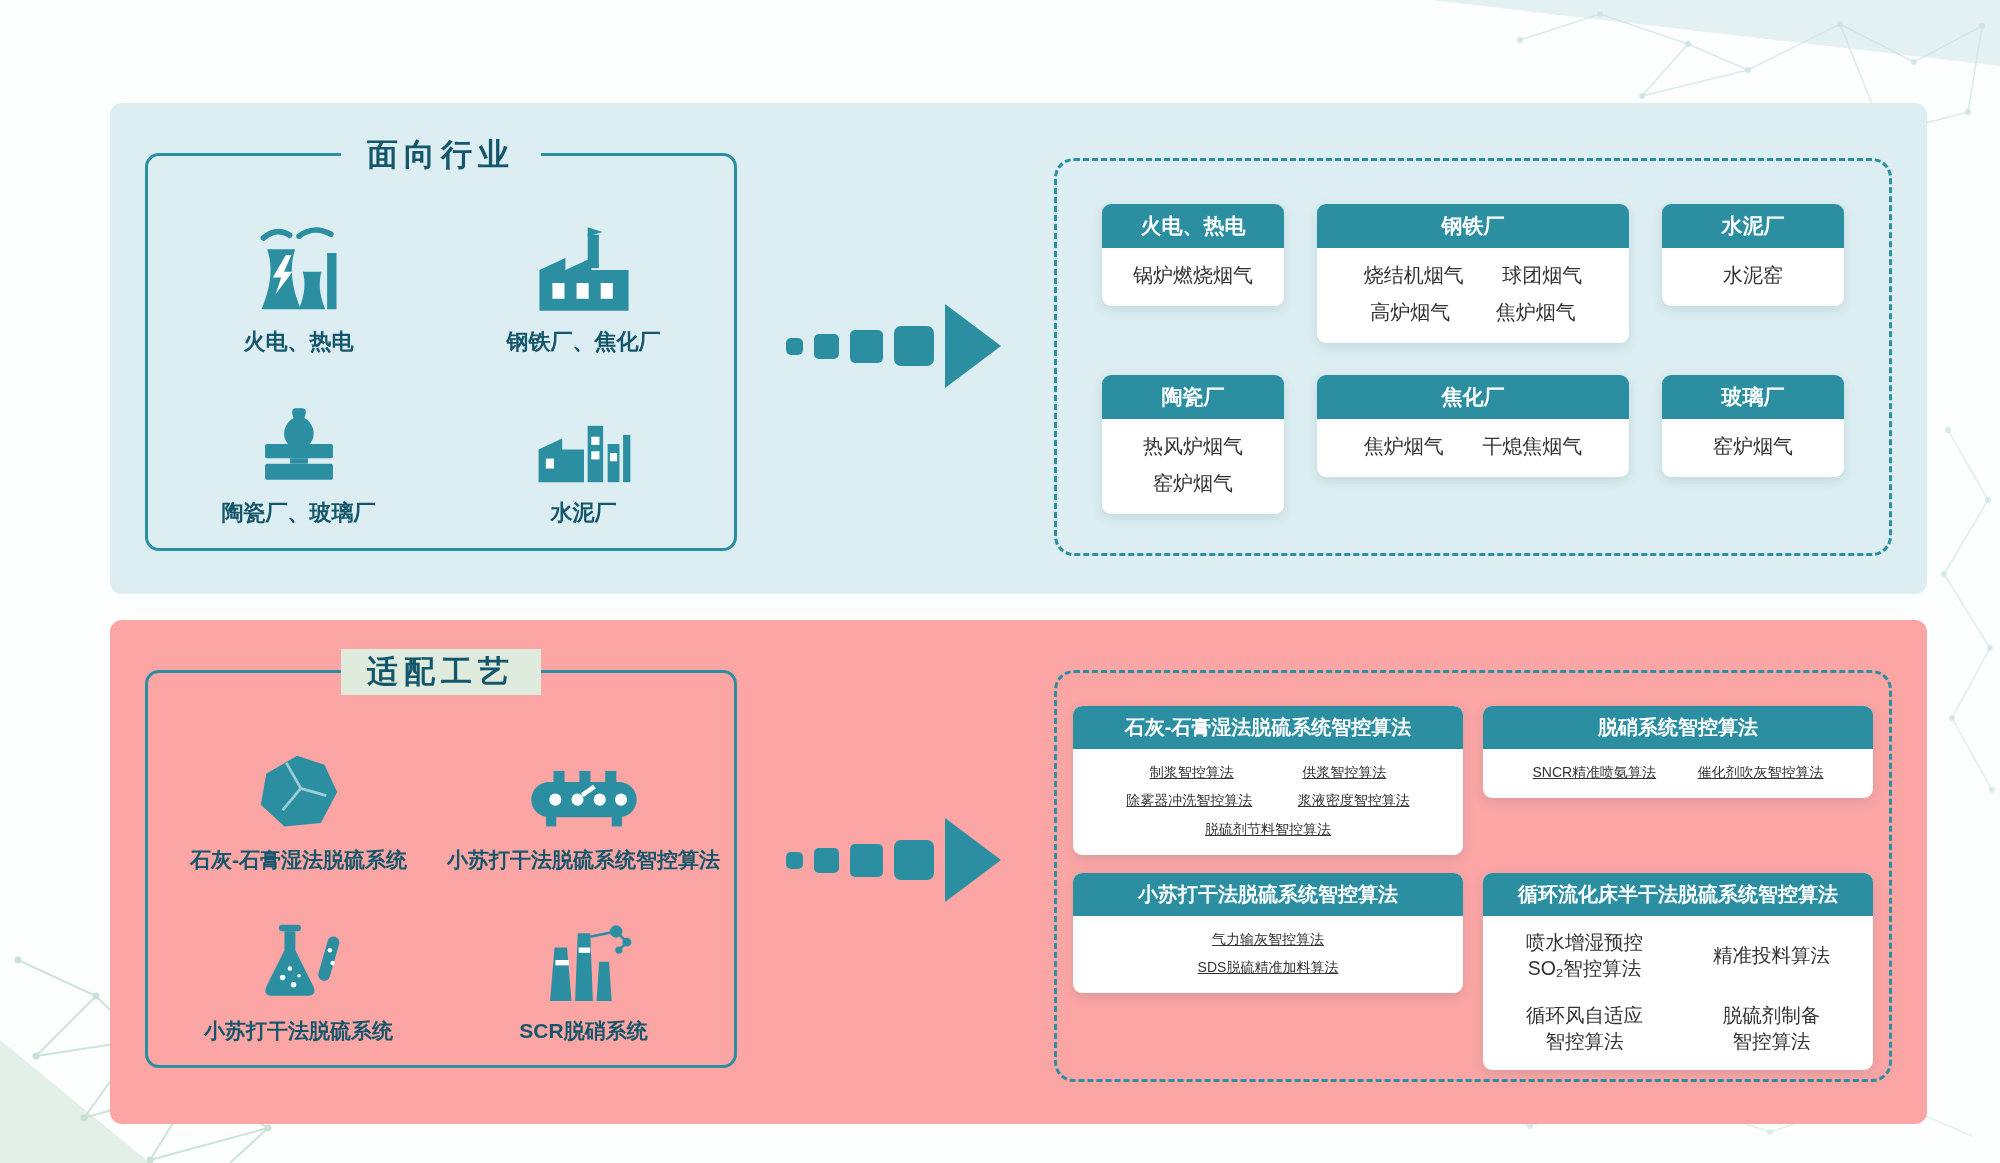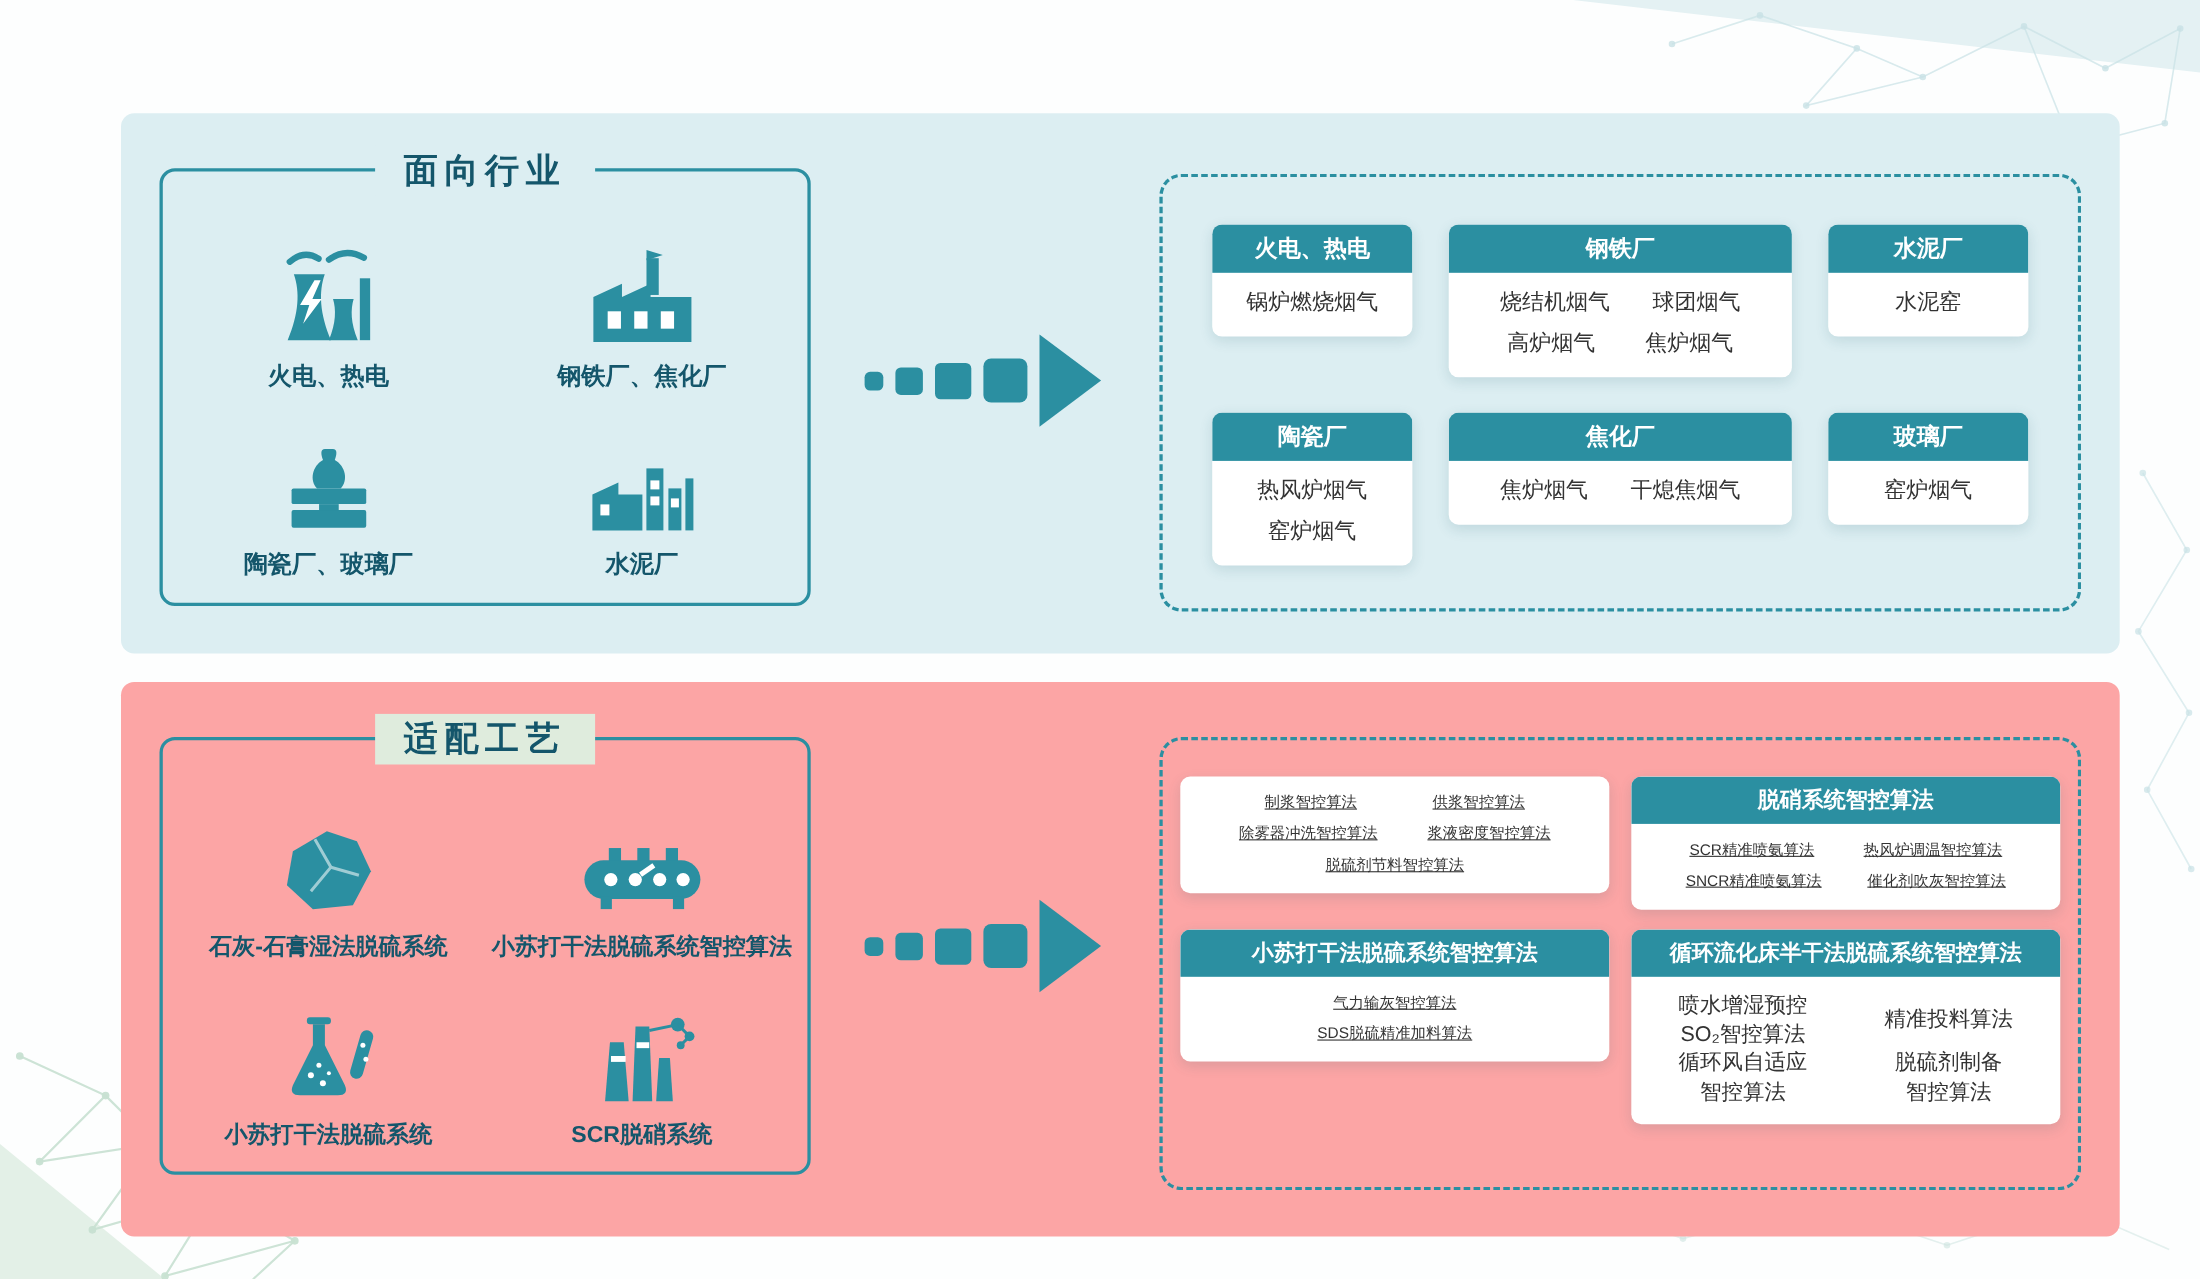--- a/index.html
+++ b/index.html
@@ -55,21 +55,21 @@
 
   .card{border-radius:9px;overflow:hidden;background:#ffffff;box-shadow:0 4px 12px rgba(30,90,105,0.14);}
   .card-header{background:#2b8fa1;color:#ffffff;font-weight:bold;font-size:21px;text-align:center;
     padding:8px 4px;white-space:nowrap;}
   .cards-bottom .card-header{font-size:20px;}
   .card-body{padding:13px 8px 16px;display:flex;flex-direction:column;gap:8px;}
   .line{display:flex;justify-content:center;gap:34px;font-size:20px;color:#333333;line-height:1.45;text-align:center;}
   .line.spread{justify-content:space-evenly;gap:0;}
   .line span{white-space:nowrap;}
   .cards-bottom .line{font-size:14px;text-decoration:underline;}
-  .cell-grid{display:grid;grid-template-columns:1fr 1fr;row-gap:0;font-size:19.5px;color:#333333;}
+  .cell-grid{display:grid;grid-template-columns:1fr 1fr;row-gap:20px;font-size:19.5px;color:#333333;}
   .cell{white-space:pre-line;line-height:1.35;display:flex;align-items:center;justify-content:center;text-align:center;}
 </style>
 </head>
 <body>
 
 <div class="canvas">
 
   <svg class="bg-decor" width="2000" height="1163" viewBox="0 0 2000 1163" aria-hidden="true">
     <polygon points="1430,0 2000,0 2000,66" fill="#e4f1f3"></polygon>
     <polygon points="0,1163 0,1040 150,1163" fill="#e3f0e7"></polygon>
@@ -382,42 +382,39 @@
       <span class="sq s2"></span>
       <span class="sq s3"></span>
       <span class="sq s4"></span>
       <span class="tri"></span>
     </div>
 
     <div class="dashed-box bottom">
       <div class="cards-bottom">
 
         <div class="card">
+          <div class="card-header">石灰-石膏湿法脱硫系统智控算法</div>
           <div class="card-body">
             <div class="line spread">
               <span>制浆智控算法</span>
               <span>供浆智控算法</span>
             </div>
             <div class="line spread">
               <span>除雾器冲洗智控算法</span>
               <span>浆液密度智控算法</span>
             </div>
             <div class="line">
                 <span>脱硫剂节料智控算法</span>
               </div>
           </div>
         </div>
 
         <div class="card">
           <div class="card-header">脱硝系统智控算法</div>
           <div class="card-body">
-            <div class="line spread">
-              <span>SCR精准喷氨算法</span>
-              <span>热风炉调温智控算法</span>
-            </div>
             <div class="line spread">
               <span>SNCR精准喷氨算法</span>
               <span>催化剂吹灰智控算法</span>
             </div>
           </div>
         </div>
 
         <div class="card">
           <div class="card-header">小苏打干法脱硫系统智控算法</div>
           <div class="card-body">

